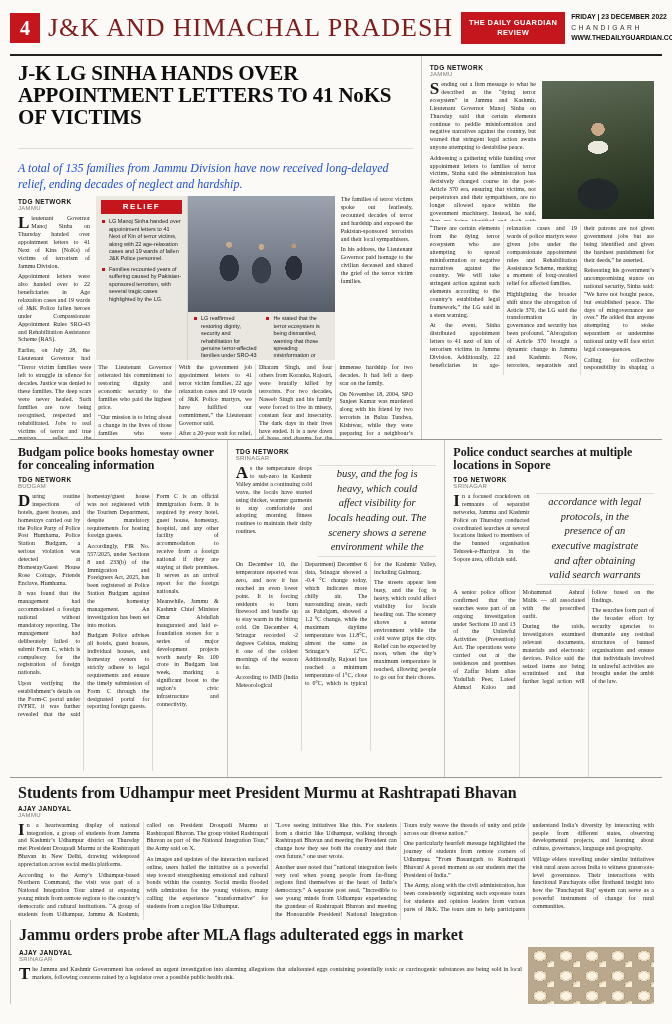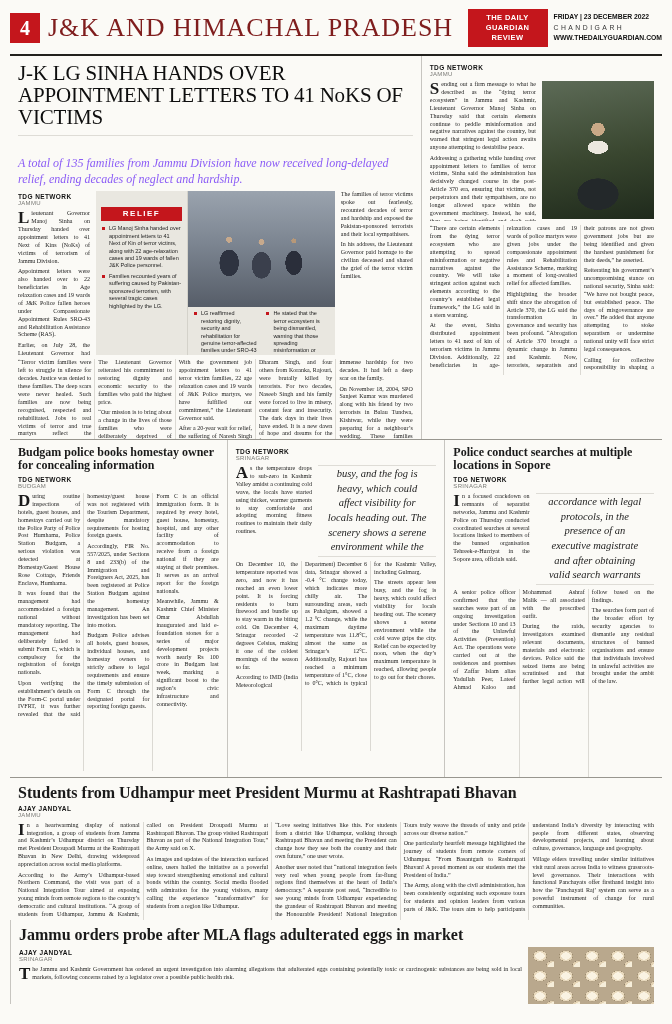--- a/index.html
+++ b/index.html
@@ -12,61 +12,61 @@
   body{background:#e8e6e1;font-family:"Liberation Serif",serif;color:var(--ink);overflow:hidden;}
   .page{width:672px;height:1024px;background:#fbfaf6;padding:8px 10px 0;}
 
   
   .header{display:flex;align-items:center;gap:8px;border-bottom:2px solid #22211d;padding-bottom:6px;height:48px;}
   .pageno{flex:0 0 30px;width:30px;height:30px;background:var(--accent);color:#fff;
           font:700 20px/30px "Liberation Serif",serif;text-align:center;}
   .section-title{font-size:26px;font-weight:400;letter-spacing:1px;white-space:nowrap;color:#7f1d1d;}
   .masthead{margin-left:auto;display:flex;gap:6px;align-items:stretch;}
   .mast-brand{background:var(--accent);color:#fff;font:700 7.5px/1.35 "Liberation Sans",sans-serif;
-              padding:4px 6px;width:80px;text-align:center;display:flex;align-items:center;letter-spacing:.4px;}
+              padding:4px 6px;width:104px;text-align:center;display:flex;align-items:center;letter-spacing:.4px;}
   .mast-meta{font-family:"Liberation Sans",sans-serif;font-size:6.8px;line-height:1.6;color:#111;align-self:center;}
   .m-date{font-weight:700;}
   .m-city{letter-spacing:2.5px;color:#333;}
   .m-site{font-weight:700;}
 
   
   .row{display:flex;border-bottom:1px solid #98968f;}
   .row:last-child{border-bottom:none;}
   .row1{height:384px;}
   .row2{height:338px;}
   .row3{height:226px;flex-direction:column;}
   .article{padding:6px 8px;overflow:hidden;}
   .row > .article + .article{border-left:1px solid var(--rule);}
   .art-lead,.art-students{flex:0 0 63%;}
   .art-sinha,.art-eggs{flex:1;}
   .row2 .article{flex:1;}
 
   
-  .lead-headline{font-size:21px;line-height:1.05;font-weight:400;letter-spacing:-.2px;color:#0e0e0e;}
-  .standfirst{font-style:italic;font-size:12px;line-height:1.3;margin:7px 0 4px;color:#8b5cf6;
-              border-top:1px solid #dedcd6;padding-top:20px;}
+  .lead-headline{font-size:21px;line-height:1.05;font-weight:700;letter-spacing:-.2px;color:#0e0e0e;}
+  .standfirst{font-style:italic;font-size:12px;line-height:1.3;margin:20px 0 4px;color:#1d4ed8;
+              border-top:1px solid #dedcd6;padding-top:12px;}
   .headline-lg{font-size:16px;line-height:1.1;font-weight:700;margin-bottom:3px;}
   .headline-md{font-size:12px;line-height:1.12;font-weight:700;margin-bottom:3px;}
   .byline{display:flex;flex-direction:column;margin:2px 0 4px;font-family:"Liberation Sans",sans-serif;}
   .byline .who{font-size:6.5px;font-weight:700;letter-spacing:.4px;color:#111;}
   .byline .where{font-size:6px;color:#7a7a76;letter-spacing:.3px;}
   .btxt p{font-size:6px;line-height:1.32;text-align:justify;margin-bottom:2.5px;}
   .cols{column-gap:7px;column-rule:1px solid #dbd9d3;}
   .cols-2{column-count:2;}
   .cols-3{column-count:3;}
   .cols-5{column-count:5;}
   .dropcap p:first-child::first-letter{float:left;font-size:17px;line-height:13px;font-weight:700;padding:1px 2px 0 0;}
   .pullquote{font-style:italic;font-size:10.5px;line-height:1.4;text-align:center;color:#1c1c1c;
              padding:4px 8px;display:flex;align-items:center;justify-content:center;}
 
   
   .lead-mid{display:flex;gap:6px;height:164px;overflow:hidden;margin-bottom:4px;}
   .lead-col{flex:0 0 72px;overflow:hidden;}
   .lead-figure{flex:1;background:#e9e7e0;display:grid;grid-template-columns:92px 1fr;grid-template-rows:1fr auto;overflow:hidden;}
-  .relief-box{grid-row:1/3;padding:16px 5px;border-right:1px solid #d4d2ca;}
+  .relief-box{grid-row:1/3;padding:4px 5px;border-right:1px solid #d4d2ca;}
   .relief-title{background:var(--accent);color:#fff;font:700 8px/1 "Liberation Sans",sans-serif;
                 text-align:center;padding:3px 0;letter-spacing:1.5px;margin-bottom:4px;}
   .relief-box ul,.relief-strip{list-style:none;}
   .relief-box li,.relief-strip li{font-family:"Liberation Sans",sans-serif;font-size:5.5px;line-height:1.35;
                 margin:0 0 3px 8px;position:relative;color:#222;}
   .relief-box li::before,.relief-strip li::before{content:"";position:absolute;left:-7px;top:2px;width:3px;height:3px;background:var(--accent);}
   .relief-strip{columns:2;column-gap:8px;padding:3px 5px 2px;}
   .lead-photo{height:116px;}
   .lead-bottom{height:128px;overflow:hidden;}
 

